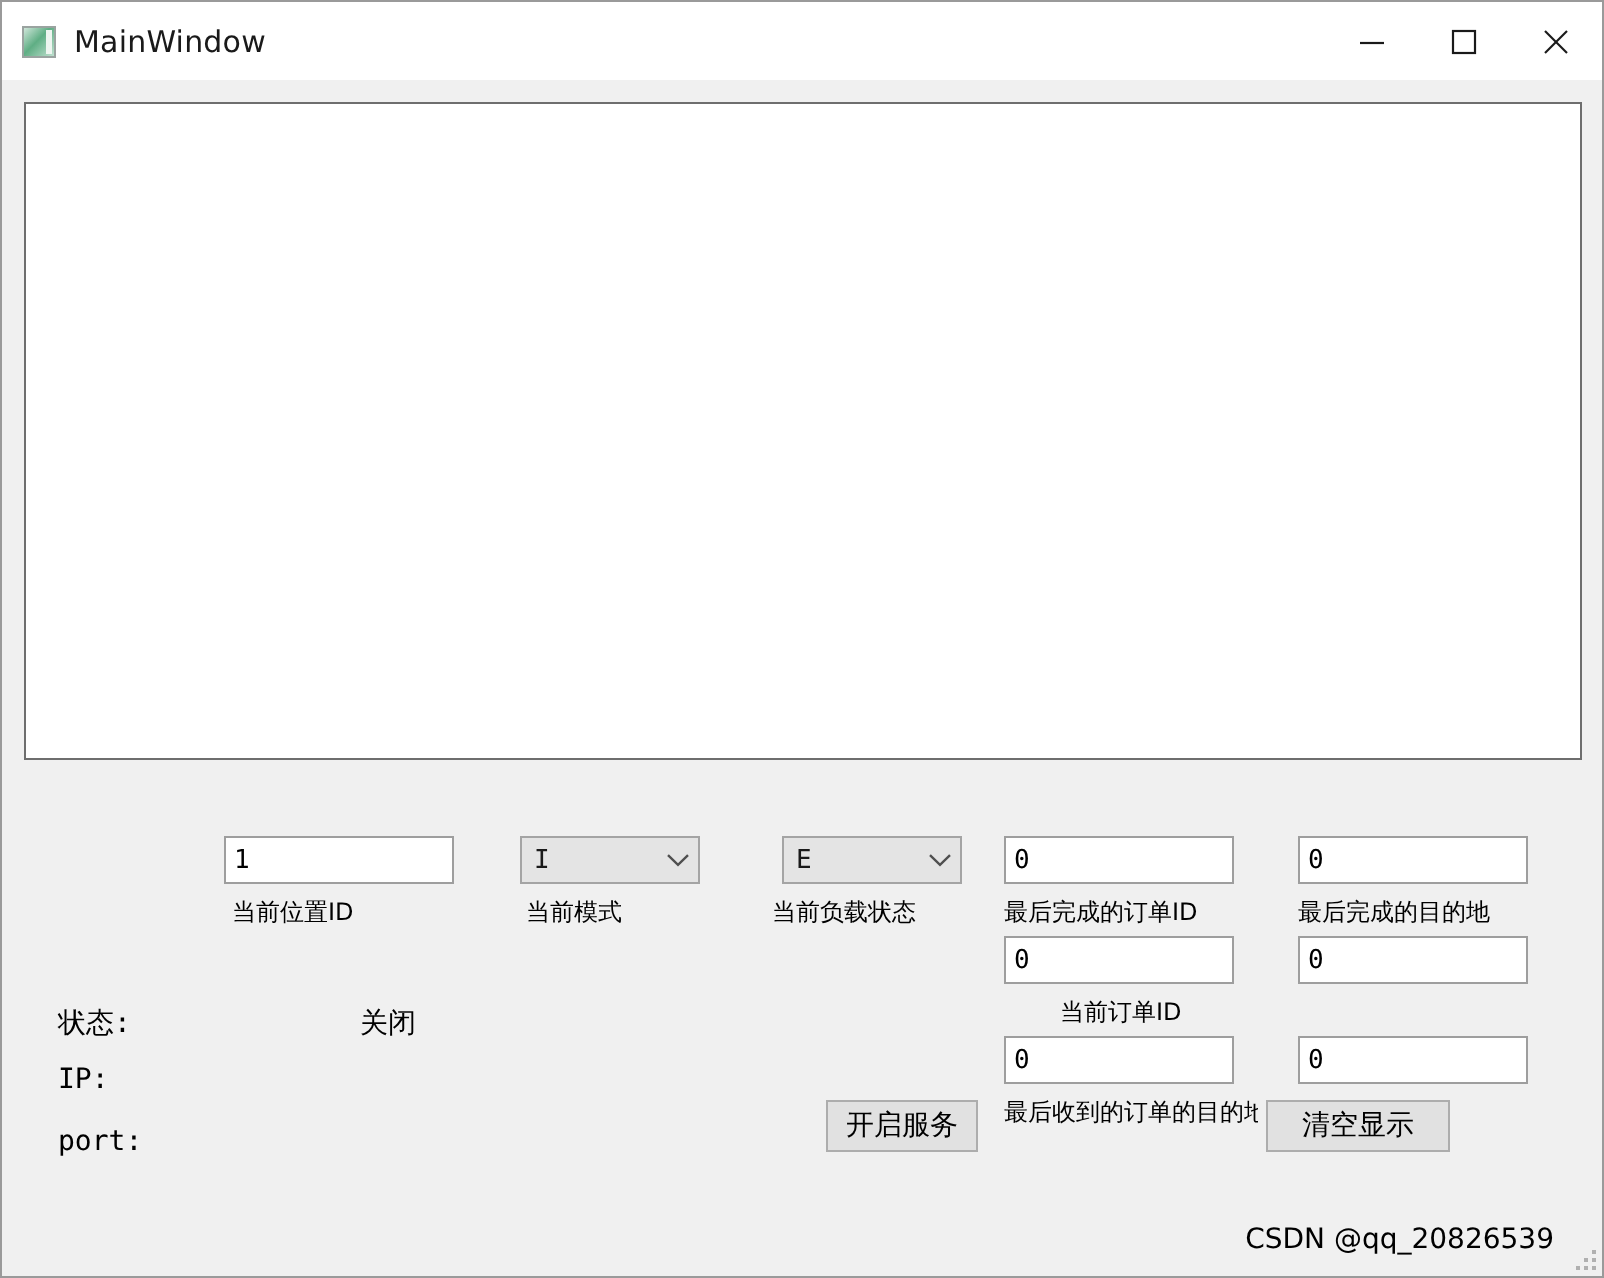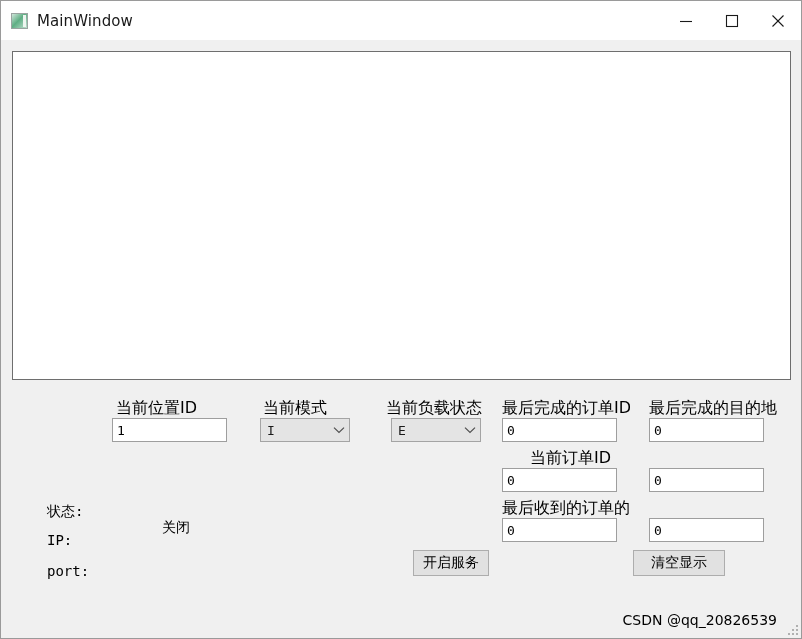--- a/index.html
+++ b/index.html
@@ -87,25 +87,26 @@
     height: 329px;
     background: #ffffff;
     border: 1px solid #6e6e6e;
     box-sizing: border-box;
   }
 
   
   .field-label {
     position: absolute;
     font-family: "DejaVu Sans", "Liberation Sans", sans-serif;
-    font-size: 16px;
+    font-size: 12px;
     color: #000000;
     white-space: nowrap;
     overflow: hidden;
     line-height: 18px;
+    margin-top: 48px;
   }
   .text-input {
     position: absolute;
     box-sizing: border-box;
     background: #ffffff;
     border: 1px solid #9e9e9e;
     font-family: "DejaVu Sans Mono", "Liberation Mono", monospace;
     font-size: 13px;
     color: #000000;
     padding: 0 4px;
@@ -131,21 +132,20 @@
   .combo .combo-value { flex: 1 1 auto; }
   .combo .chev { flex: 0 0 auto; display: flex; align-items: center; }
 
   
   .status-label {
     position: absolute;
     font-family: "DejaVu Sans Mono", "Liberation Mono", monospace;
     font-size: 14px;
     color: #000000;
     white-space: nowrap;
-    margin-left: 18px;
   }
   .status-value {
     position: absolute;
     font-family: "DejaVu Sans", "Liberation Sans", sans-serif;
     font-size: 14px;
     color: #000000;
     white-space: nowrap;
   }
 
   
@@ -254,21 +254,21 @@
   <input class="text-input" style="left: 501px; top: 467px; width: 115px;" value="0">
 
   <input class="text-input" style="left: 648px; top: 467px; width: 115px;" value="0">
 
   <div class="field-label" style="left:501px; top:498px; width:127px; text-overflow:clip;">最后收到的订单的目的地</div>
   <input class="text-input" style="left: 501px; top: 517px; width: 115px;" value="0">
 
   <input class="text-input" style="left: 648px; top: 517px; width: 115px;" value="0">
 
   <div class="status-label" style="left:28px; top:502px;">状态:</div>
-  <div class="status-value" style="left:161px; top:502px;margin-top:16px;">关闭</div>
+  <div class="status-value" style="left:179px; top:502px;">关闭</div>
 
   <div class="status-label" style="left:28px; top:531px;">IP:</div>
   <div class="status-value" style="left:161px; top:531px;"></div>
 
   <div class="status-label" style="left:28px; top:562px;">port:</div>
   <div class="status-value" style="left:161px; top:562px;"></div>
 
   <button class="push-btn" style="left:412px; top:549px; width:76px;">开启服务</button>
   <button class="push-btn" style="left:632px; top:549px; width:92px;">清空显示</button>
 

